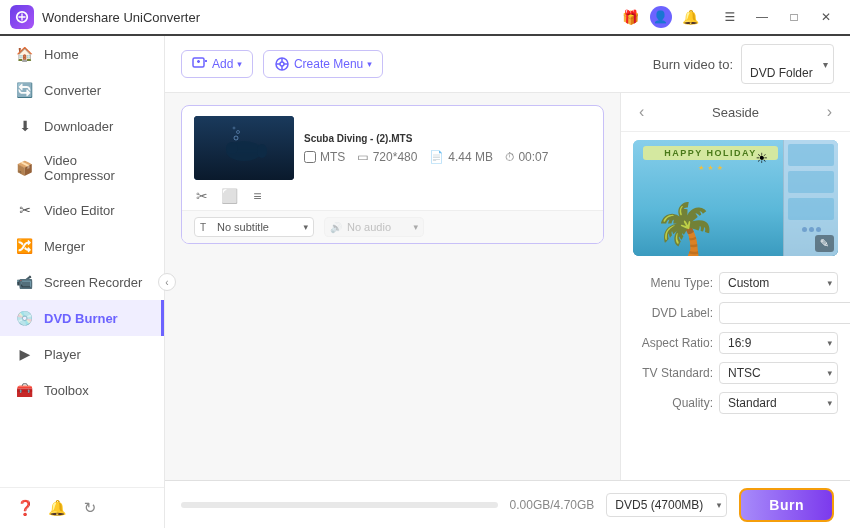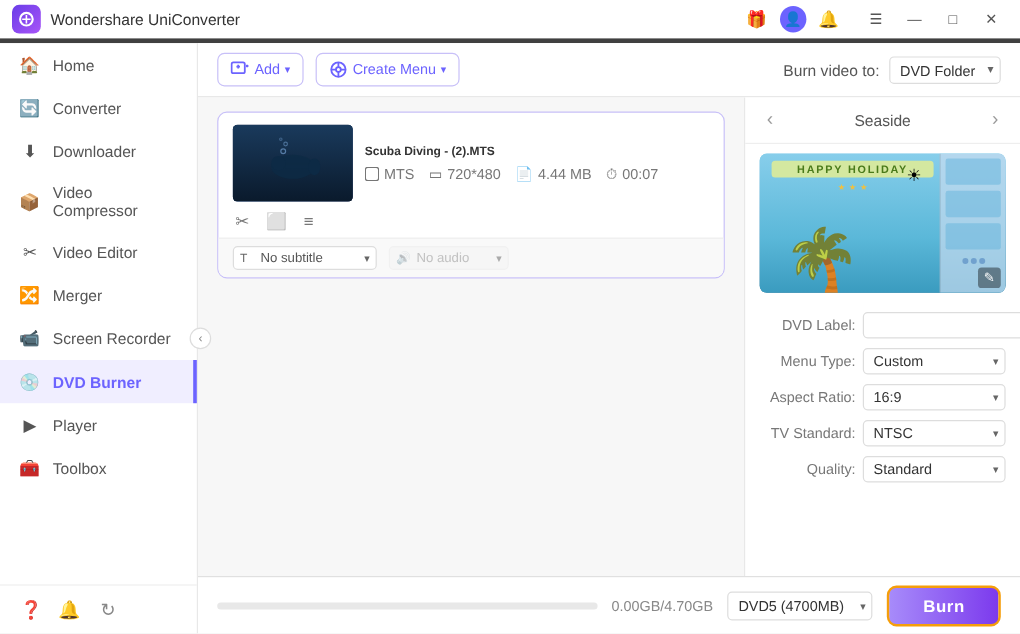--- a/index.html
+++ b/index.html
@@ -5,21 +5,21 @@
     * { box-sizing: border-box; margin: 0; padding: 0; }
     body { font-family: 'Segoe UI', Arial, sans-serif; font-size: 13px; background: #f0f0f0; width: 850px; height: 528px; overflow: hidden; }
 
     
     .titlebar {
       height: 36px;
       background: #fff;
       display: flex;
       align-items: center;
       padding: 0 10px;
-      border-bottom: 4px solid #404040;
+      border-bottom: 2px solid #404040;
       user-select: none;
     }
     .titlebar-logo {
       width: 24px; height: 24px;
       background: linear-gradient(135deg, #6a3de8, #a855f7);
       border-radius: 6px;
       display: flex; align-items: center; justify-content: center;
       margin-right: 8px;
       flex-shrink: 0;
     }
@@ -93,21 +93,21 @@
       background: #fff;
       color: #6c63ff;
       font-size: 12px;
       font-weight: 500;
     }
     .tool-btn svg { width: 16px; height: 16px; }
     .tool-btn .arrow { font-size: 9px; color: #6c63ff; }
     .burn-label { color: #555; font-size: 13px; white-space: nowrap; }
     .burn-select {
       border: 1px solid #ddd; border-radius: 4px;
-      padding: 4px 20px 3px 8px;
+      padding: 21px 20px 3px 8px;
       background: #fff;
       font-size: 12px;
       color: #333;
       appearance: none;
       -webkit-appearance: none;
       cursor: pointer;
       position: relative;
     }
     .burn-select-wrap { position: relative; display: inline-flex; align-items: center; }
     .burn-select-wrap::after { content: '▾'; position: absolute; right: 6px; font-size: 10px; color: #666; pointer-events: none; }
@@ -462,32 +462,32 @@
               <div style="width:5px;height:5px;border-radius:50%;background:rgba(100,150,200,0.8);"></div>
               <div style="width:5px;height:5px;border-radius:50%;background:rgba(100,150,200,0.8);"></div>
             </div>
           </div>
 
           <button class="rp-edit-btn">✎</button>
         </div>
 
         <div class="rp-fields">
           <div class="rp-field">
-            <span class="rp-field-label">DVD Label:</span>
-            <input class="rp-field-input" type="text" value="" style="">
-          </div>
-          <div class="rp-field">
             <span class="rp-field-label">Menu Type:</span>
             <div class="rp-field-select-wrap">
               <select class="rp-field-select">
                 <option>Custom</option>
                 <option>Default</option>
                 <option>None</option>
               </select>
             </div>
+          </div>
+          <div class="rp-field">
+            <span class="rp-field-label">DVD Label:</span>
+            <input class="rp-field-input" type="text" value="" style="">
           </div>
           <div class="rp-field">
             <span class="rp-field-label">Aspect Ratio:</span>
             <div class="rp-field-select-wrap">
               <select class="rp-field-select">
                 <option>16:9</option>
                 <option>4:3</option>
               </select>
             </div>
           </div>

